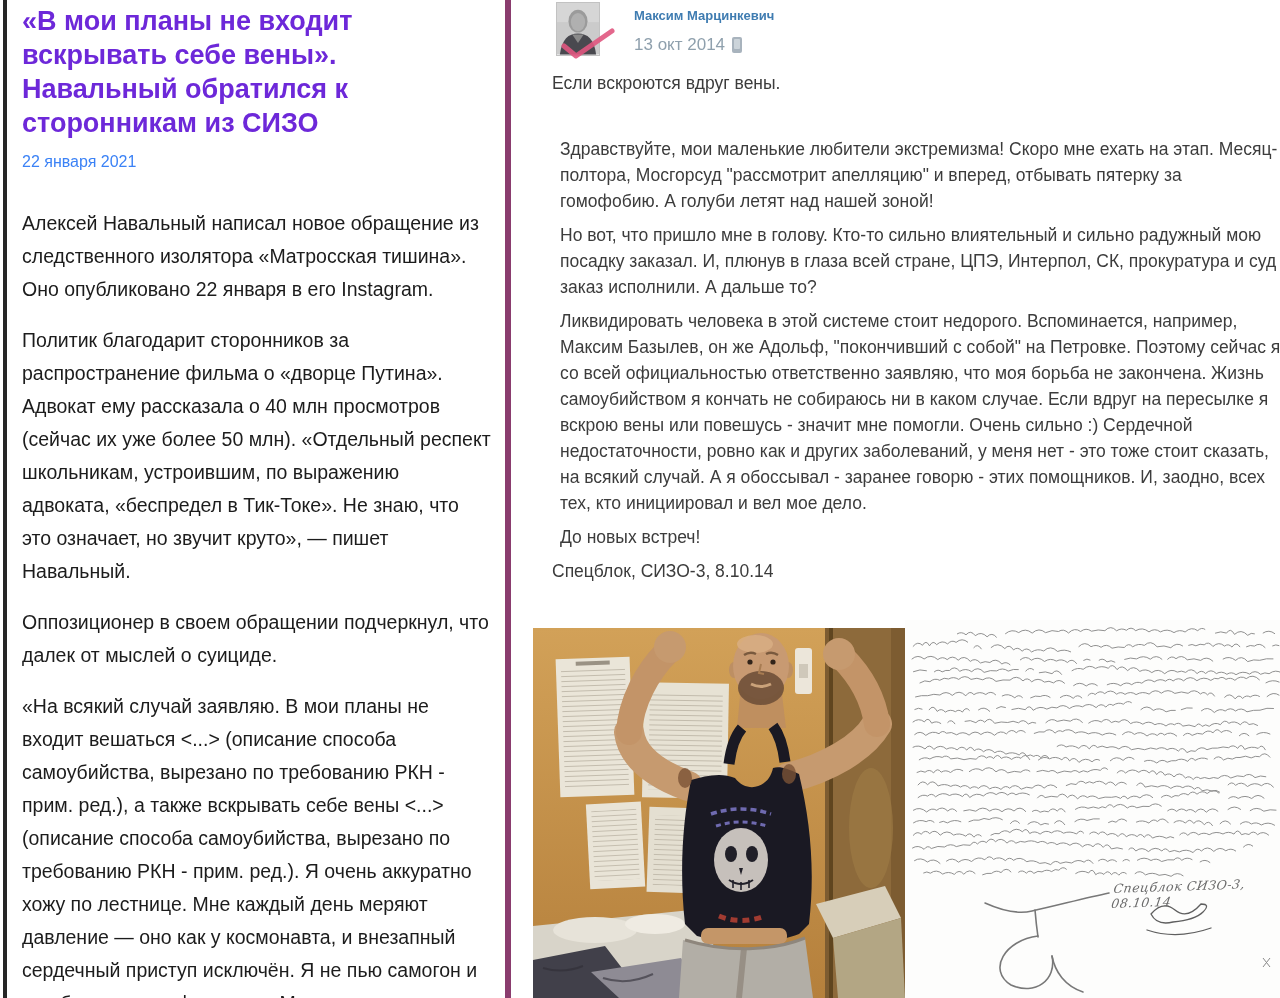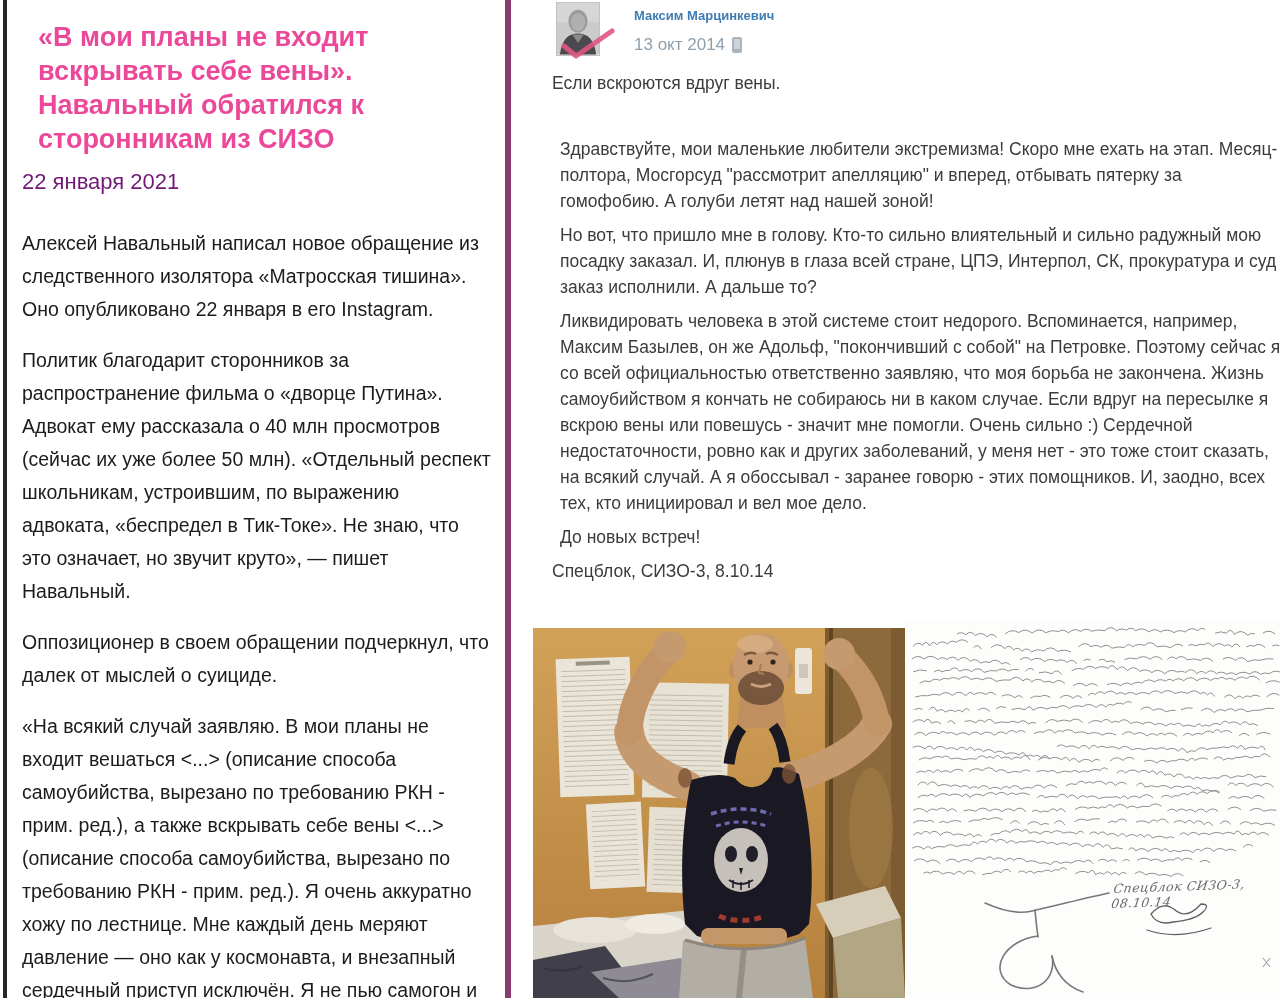--- a/index.html
+++ b/index.html
@@ -5,22 +5,22 @@
   html,body{margin:0;padding:0;background:#ffffff;}
   .page{position:relative;width:1280px;height:998px;overflow:hidden;background:#fff;
         font-family:"Liberation Sans","DejaVu Sans",sans-serif;}
   
   .left-edge{position:absolute;left:3px;top:0;width:4px;height:998px;background:var(--left-border);}
   
   .divider{position:absolute;left:505px;top:0;width:6px;height:998px;background:var(--divider);}
 
   
   .article{position:absolute;left:22px;top:4px;width:470px;color:#1c1c1c;}
-  .article h1{margin:16px;font-size:27px;line-height:34px;font-weight:bold;color:#ec4899;}
-  .art-date{margin-top:12px;font-size:22px;color:#701a75;line-height:20px;}
+  .article h1{margin:0;font-size:27px;line-height:34px;font-weight:bold;color:#6d28d9;}
+  .art-date{margin-top:12px;font-size:16px;color:#3b82f6;line-height:20px;}
   .article p{margin:0;margin-top:18px;font-size:19.5px;line-height:33px;color:#1c1c1c;}
   .article p.first{margin-top:35px;}
 
   
   .avatar{position:absolute;left:556px;top:2px;width:44px;height:54px;overflow:hidden;border:1px solid #c2c2c2;box-sizing:border-box;}
   .check{position:absolute;left:560px;top:28px;width:58px;height:34px;pointer-events:none;}
   .author{position:absolute;left:634px;top:8px;font-size:13px;font-weight:bold;color:var(--link-blue);text-decoration:none;cursor:pointer;}
   .post-date{position:absolute;left:634px;top:35px;font-size:17px;color:var(--date-gray);text-align:right;}
   .phone{display:inline-block;width:10px;height:16px;border-radius:2px;background:#a8b3bd;margin-left:7px;vertical-align:-3px;position:relative;}
   .phone::after{content:"";position:absolute;left:2px;top:2px;right:2px;bottom:4px;background:#ccd4da;border-radius:1px;}

